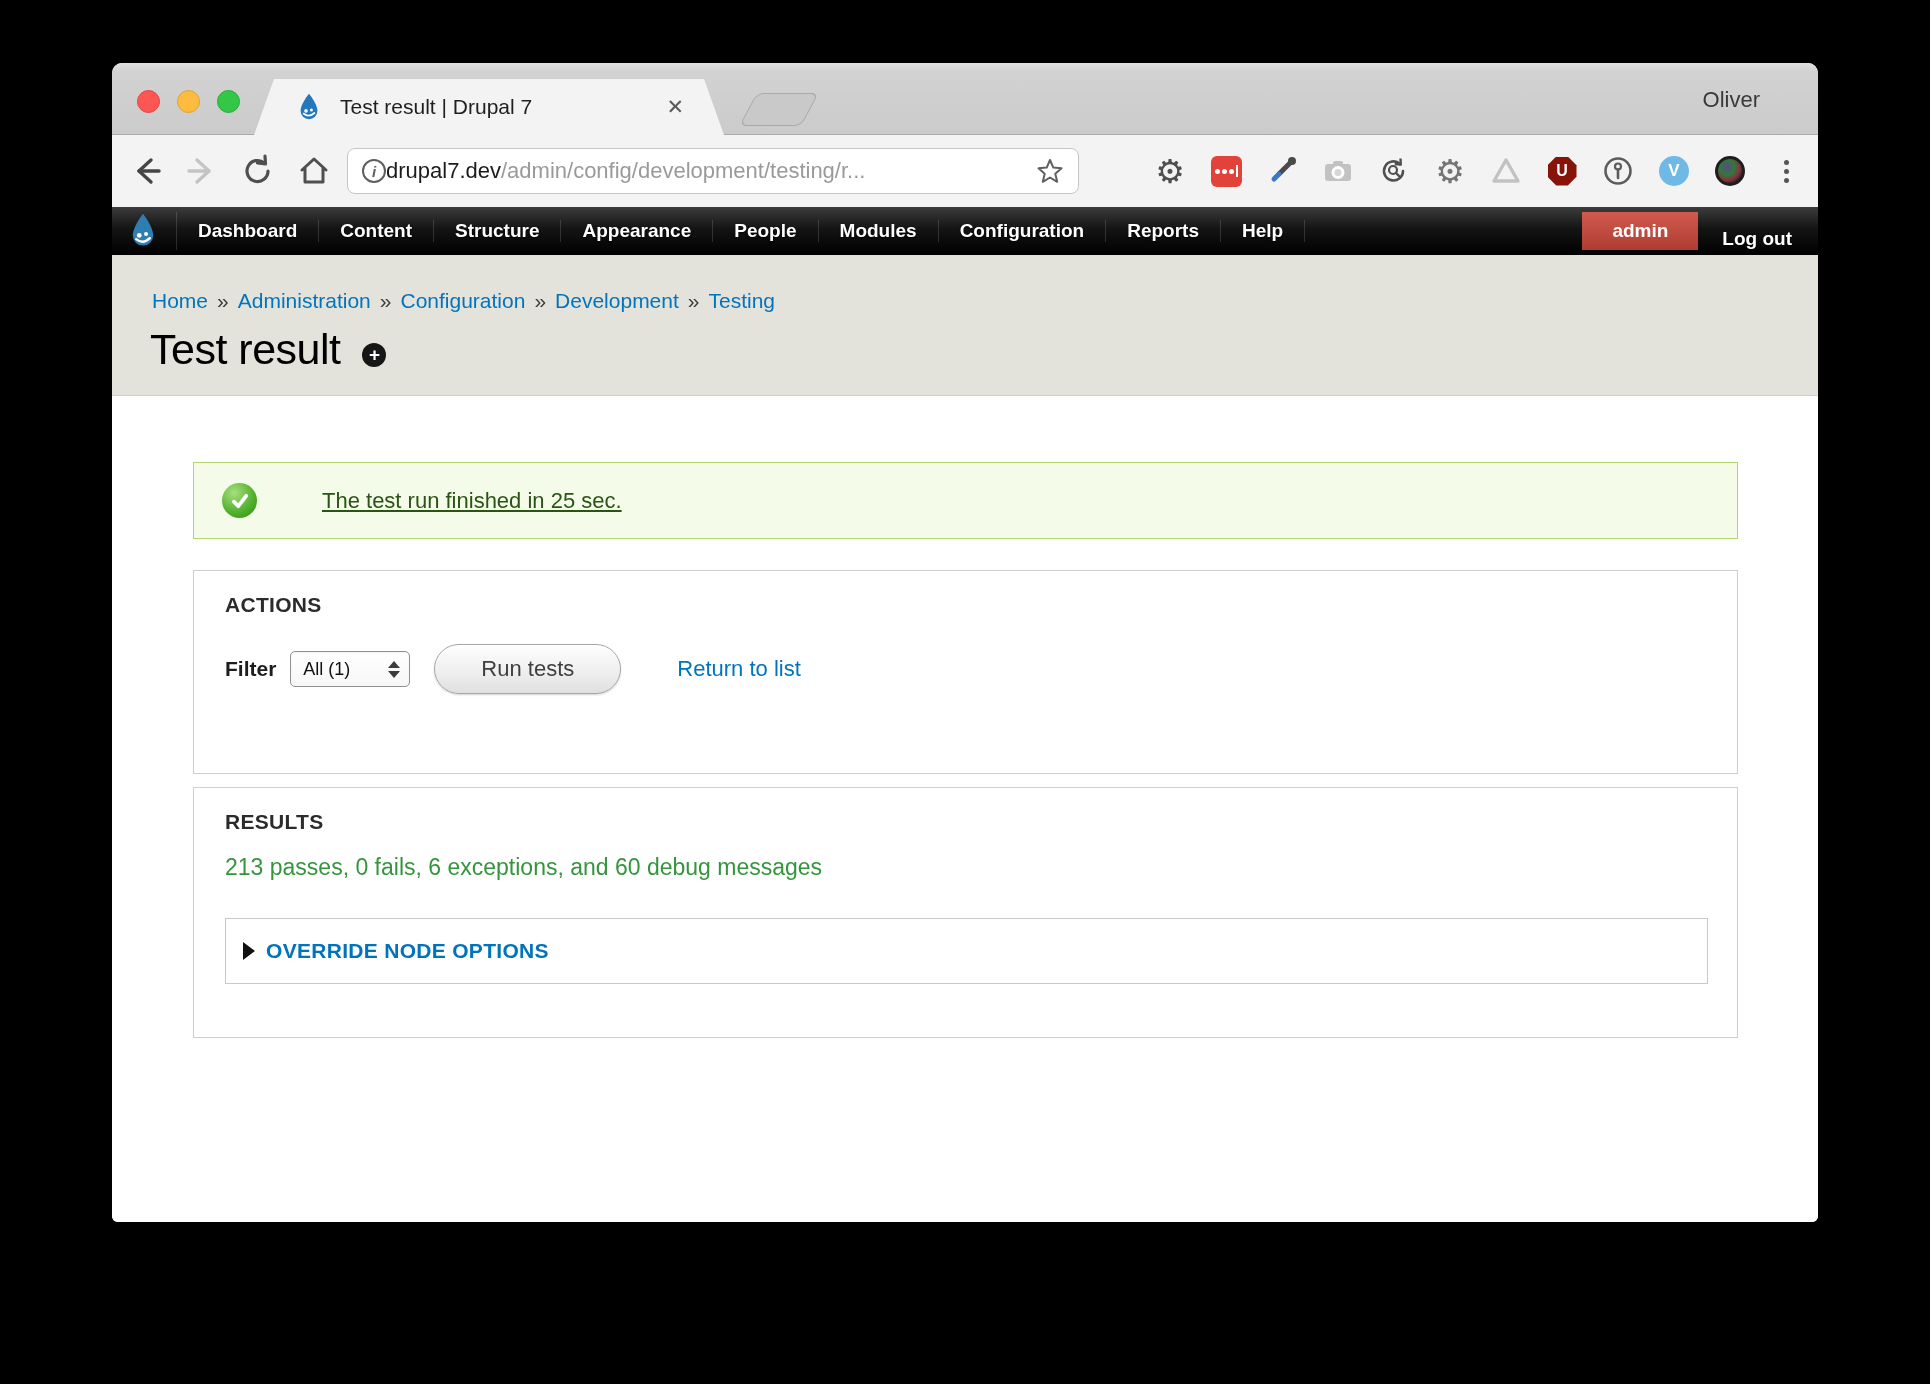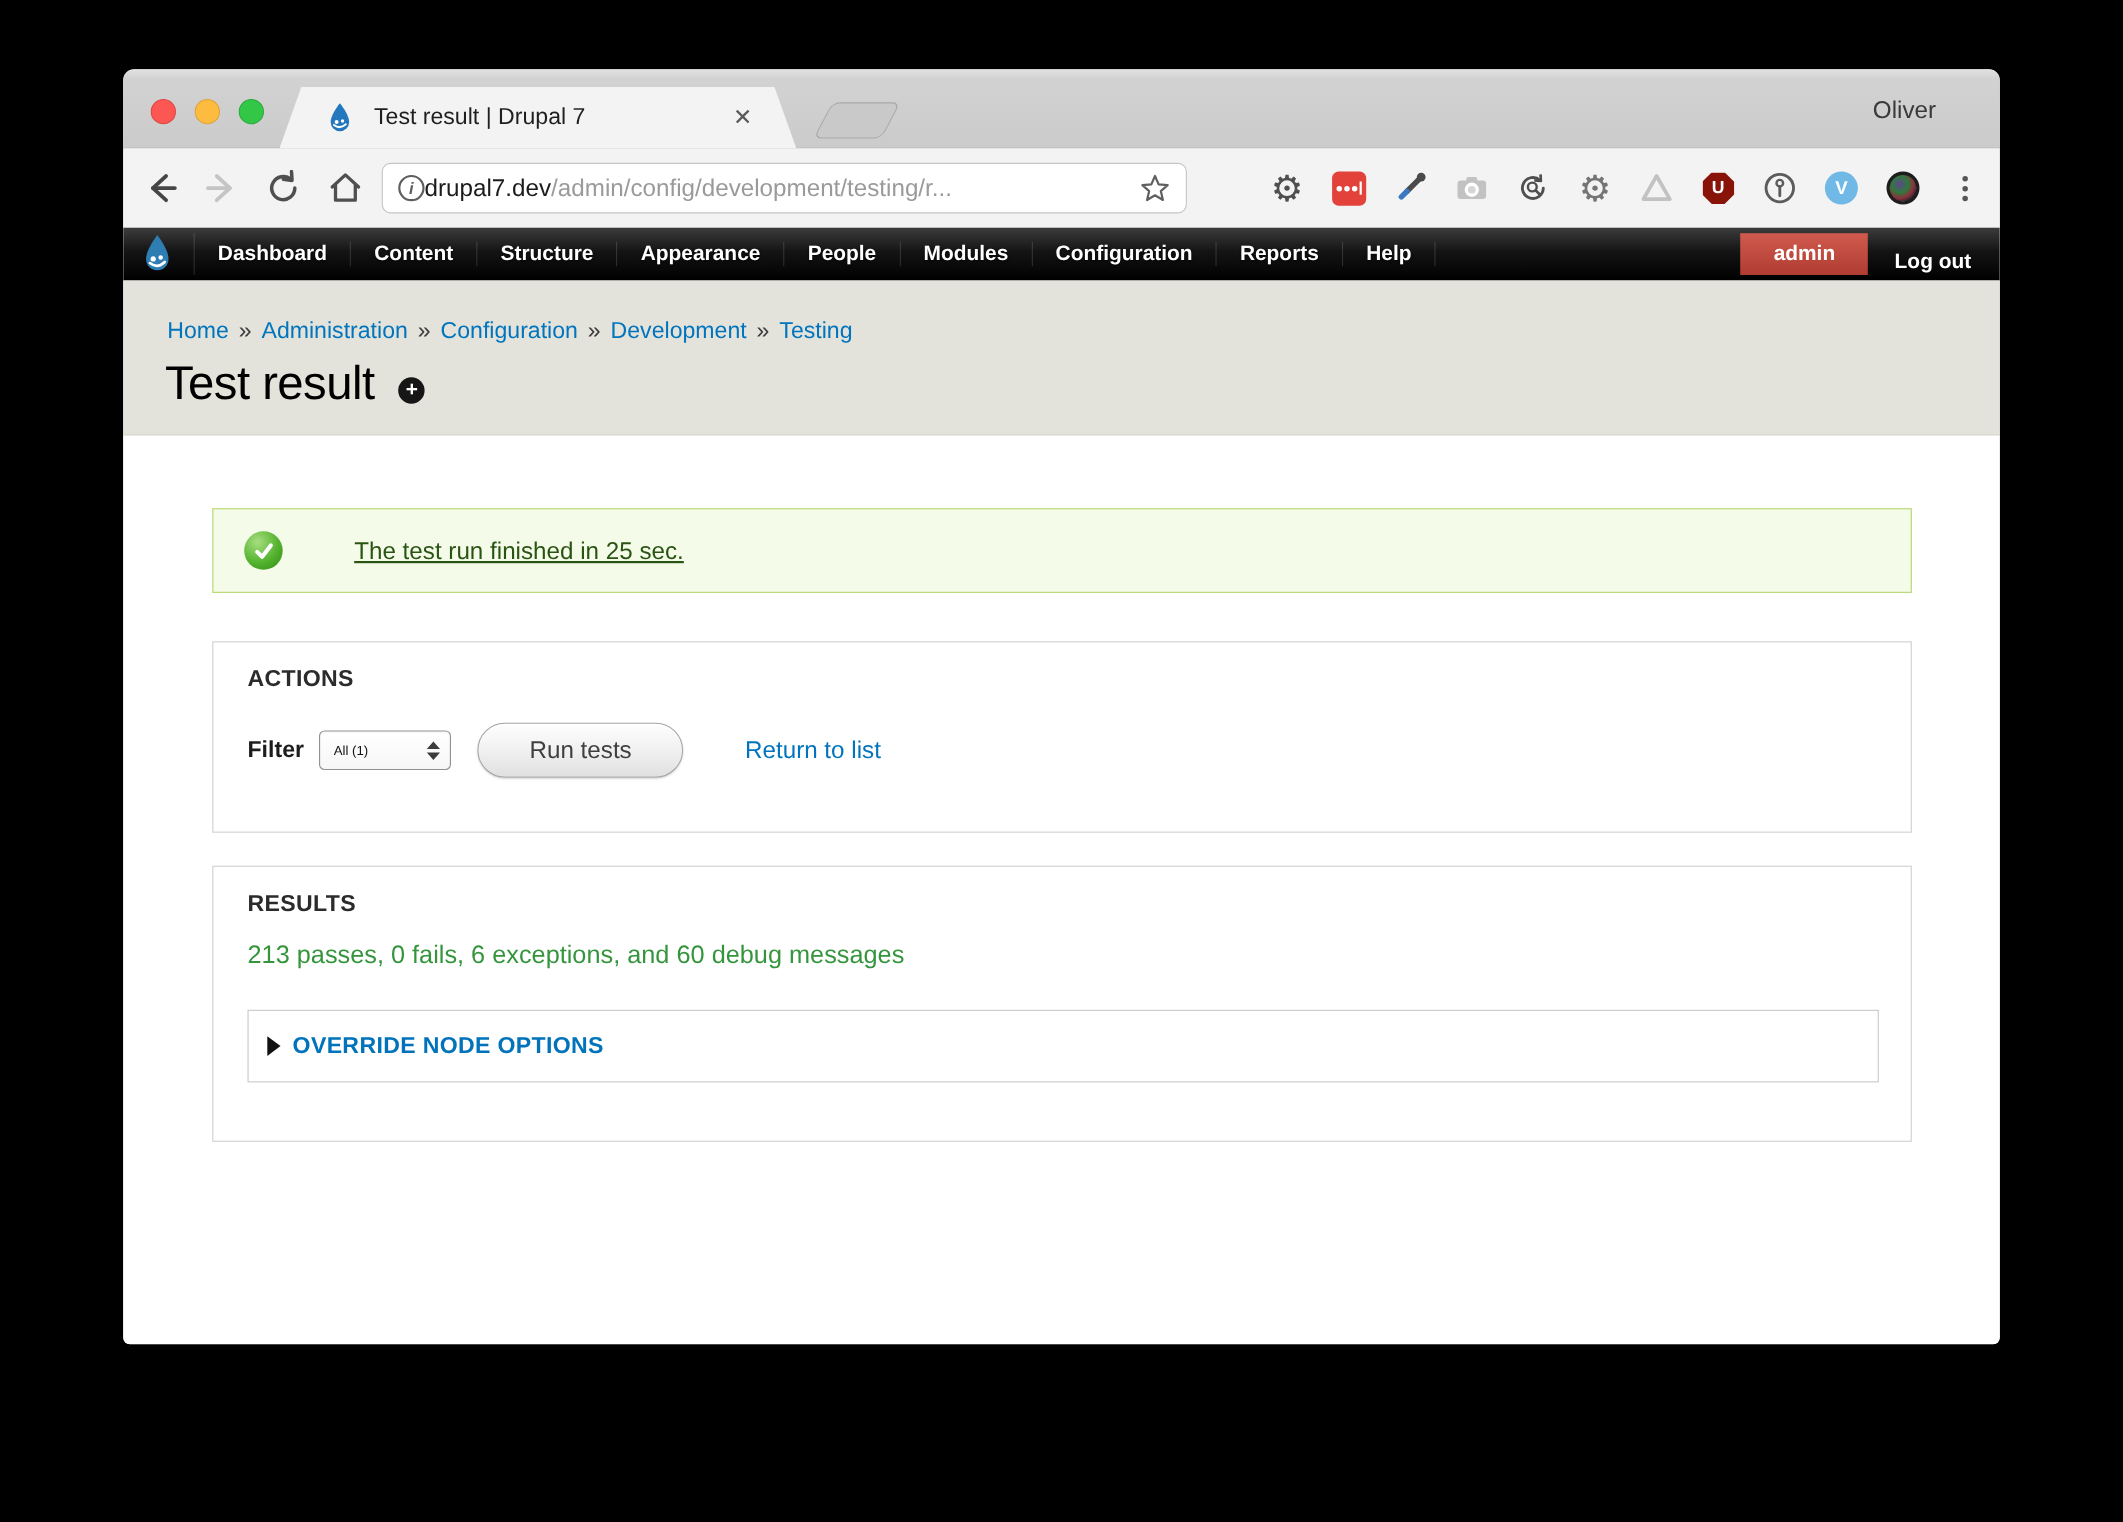--- a/index.html
+++ b/index.html
@@ -98,32 +98,32 @@
   .content { position:absolute; left:0; top:333px; width:100%; height:826px; background:#fff; }
 
   .status-msg { position:absolute; left:81px; top:66px; width:1545px; height:77px;
                 background:#f4fbe9; border:1px solid #b4d56d; display:flex; align-items:center; }
   .check-icon { width:35px; height:35px; border-radius:50%; margin-left:28px; flex:0 0 auto;
                 background:radial-gradient(circle at 35% 28%, #a8de80 0%, #54b32f 55%, #2f8912 100%);
                 display:flex; align-items:center; justify-content:center; }
   .status-text { margin-left:65px; font-size:22px; color:#2a5413;text-decoration:underline; }
 
   .panel { position:absolute; left:81px; width:1545px; background:#fff; border:1px solid #cfcfcf; }
-  .panel-actions { top:187px; height:174px; }
+  .panel-actions { top:174px; height:204px; }
   .panel-results { top:391px; height:251px; }
   .panel-heading { position:absolute; left:31px; top:22px; font-size:21px; font-weight:bold;
                    color:#2b2b2b; letter-spacing:.3px; }
 
   .actions-row { position:absolute; left:31px; top:72px; height:52px;
                  display:flex; align-items:center; }
   .filter-label { font-size:21px; font-weight:bold; color:#1d1d1d; }
   .filter-select { margin-left:14px; width:120px; height:36px; background:linear-gradient(#fff,#f7f7f7);
                    border:1px solid #919191; border-radius:5px; display:flex; align-items:center;
                    padding:0 9px 0 12px; box-shadow:inset 0 1px 2px rgba(0,0,0,.06); }
-  .filter-value { font-size:12px; color:#111; flex:1 1 auto; }
+  .filter-value { font-size:18px; color:#111; flex:1 1 auto; }
   .select-arrows { display:flex; flex-direction:column; gap:3px; align-items:center; }
   .select-arrows .up   { width:0; height:0; border-left:6px solid transparent;
                          border-right:6px solid transparent; border-bottom:7px solid #3c3c3c; }
   .select-arrows .down { width:0; height:0; border-left:6px solid transparent;
                          border-right:6px solid transparent; border-top:7px solid #3c3c3c; }
   .run-btn { margin-left:24px; height:50px; padding:0 46px; border-radius:25px;
              background:linear-gradient(180deg,#fefefe 0%,#efefef 55%,#e0e0e0 100%);
              border:1px solid #a6a6a6; box-shadow:inset 0 1px 0 #fff,0 1px 2px rgba(0,0,0,.18);
              font-size:22px; color:#3f3f3f; display:flex; align-items:center; }
   .return-link { margin-left:56px; font-size:22px; color:#0074bd; text-decoration:none; }

